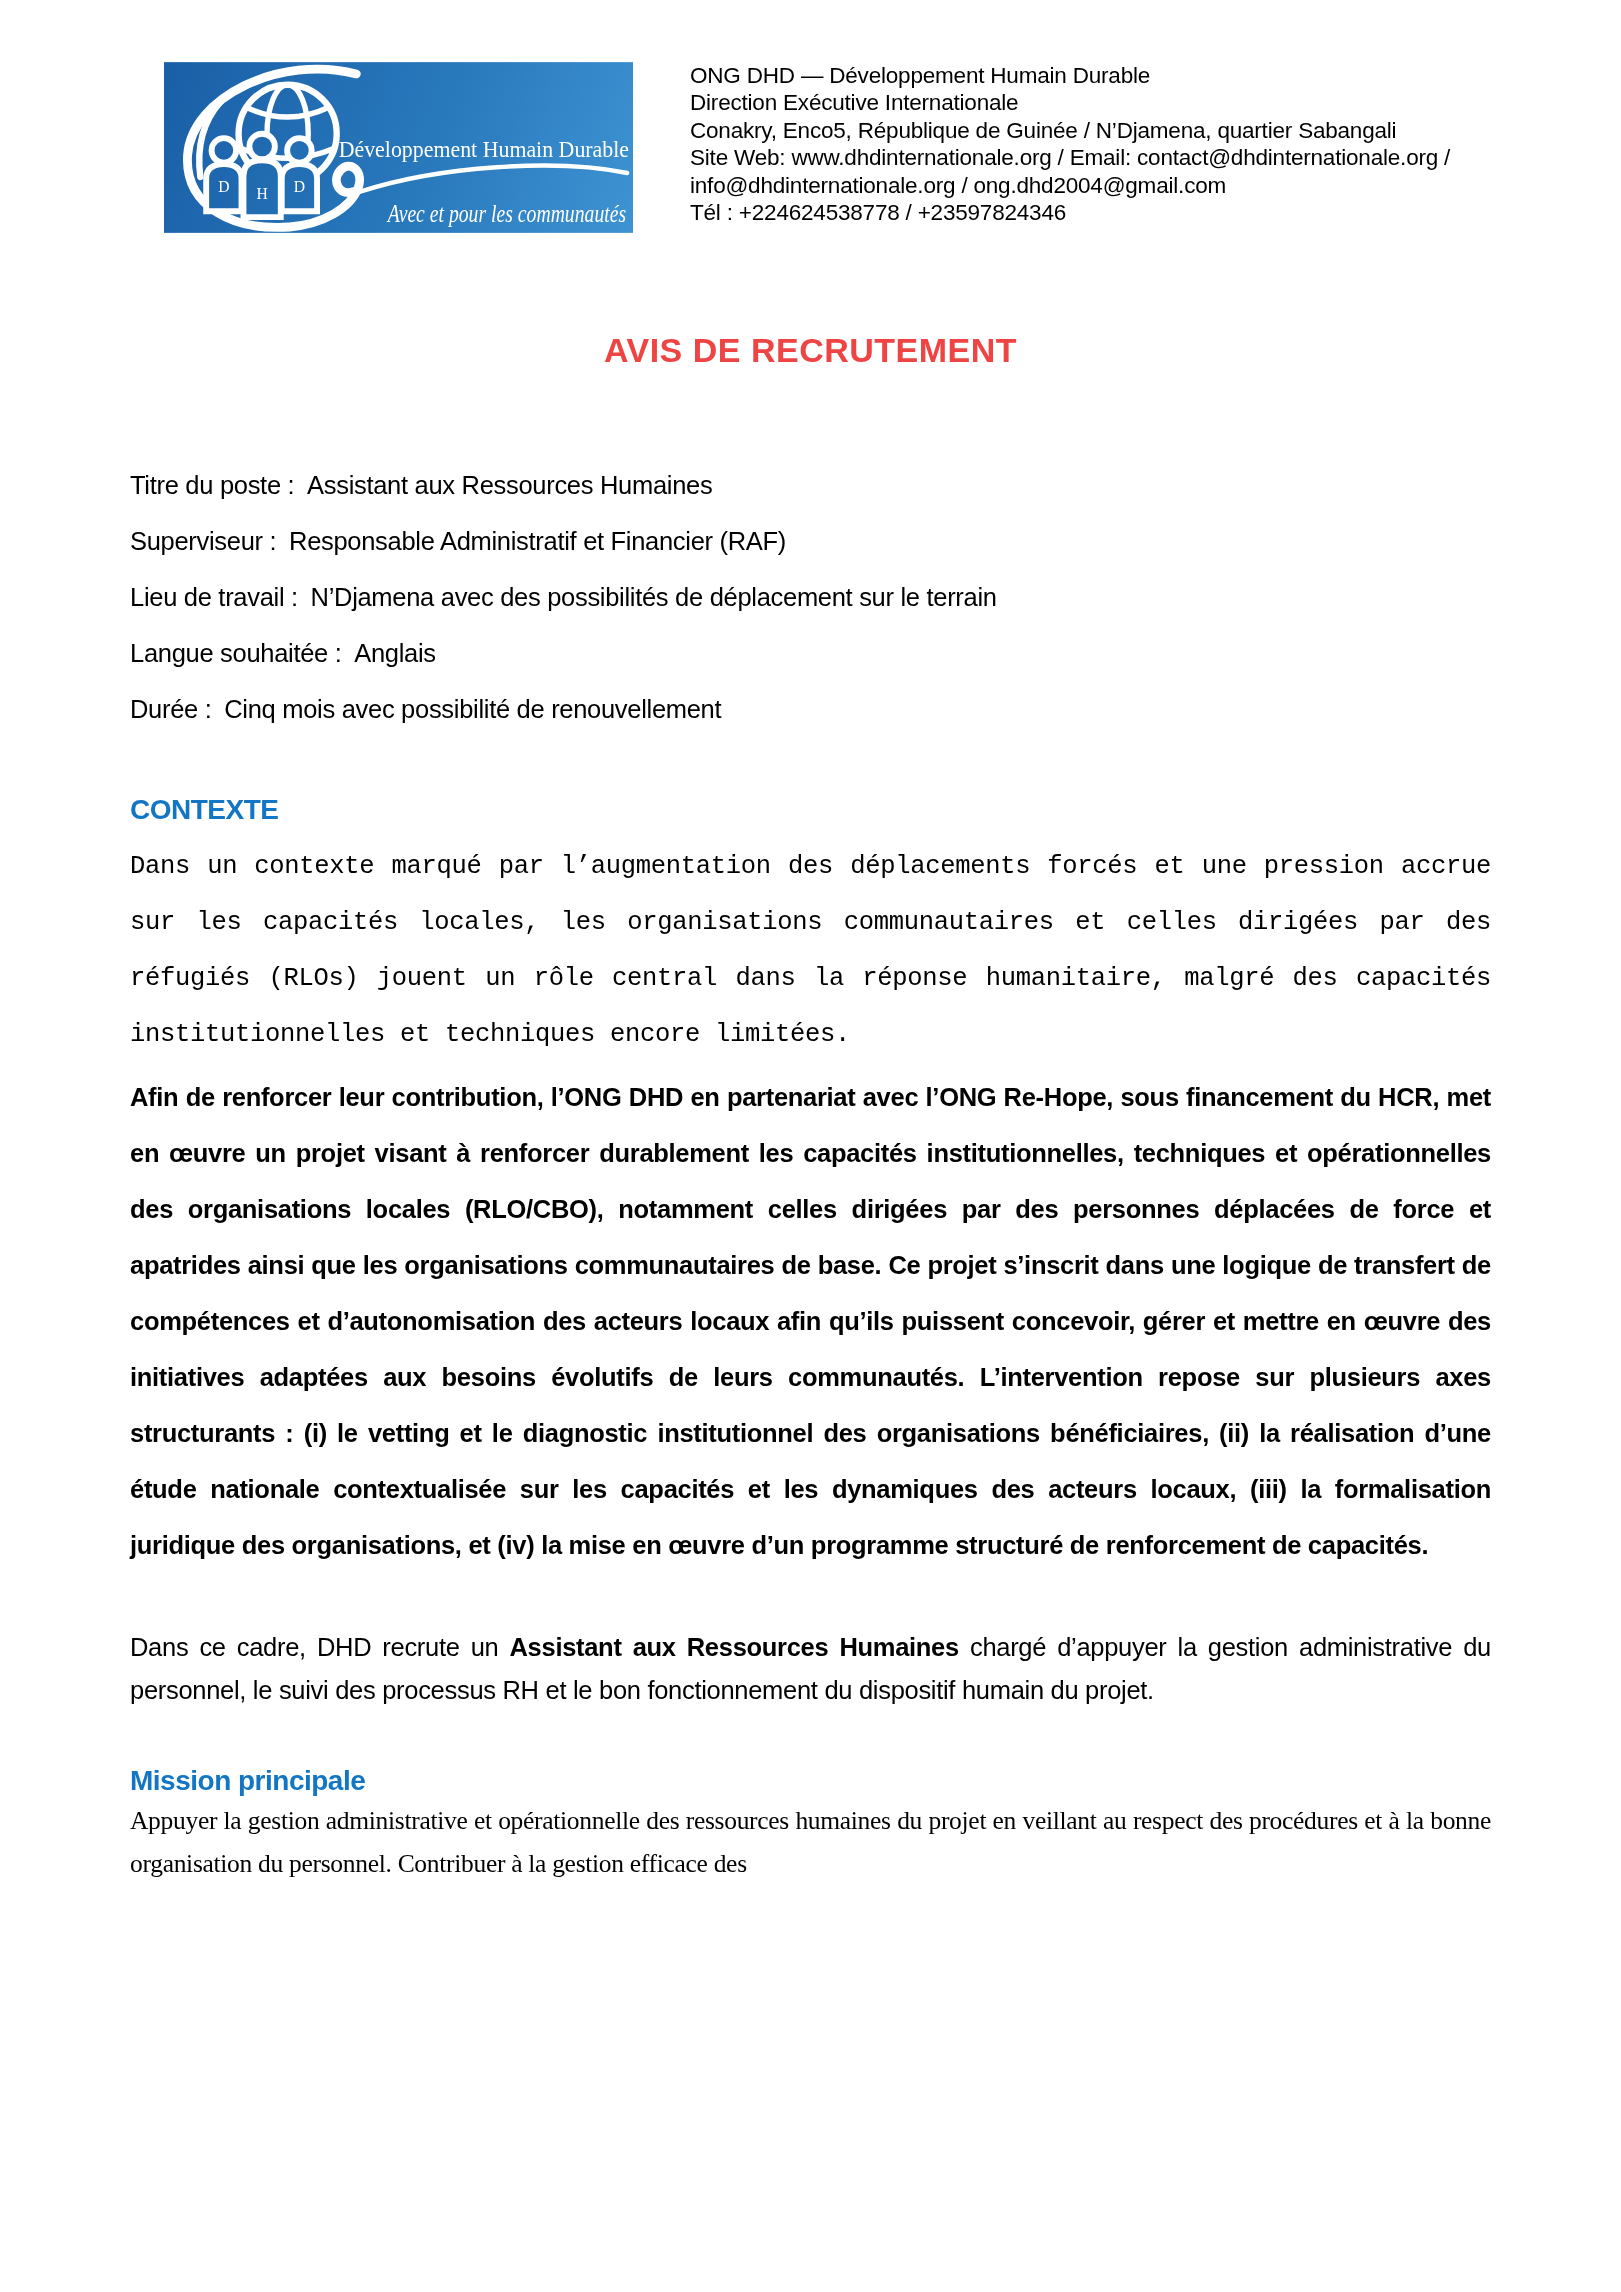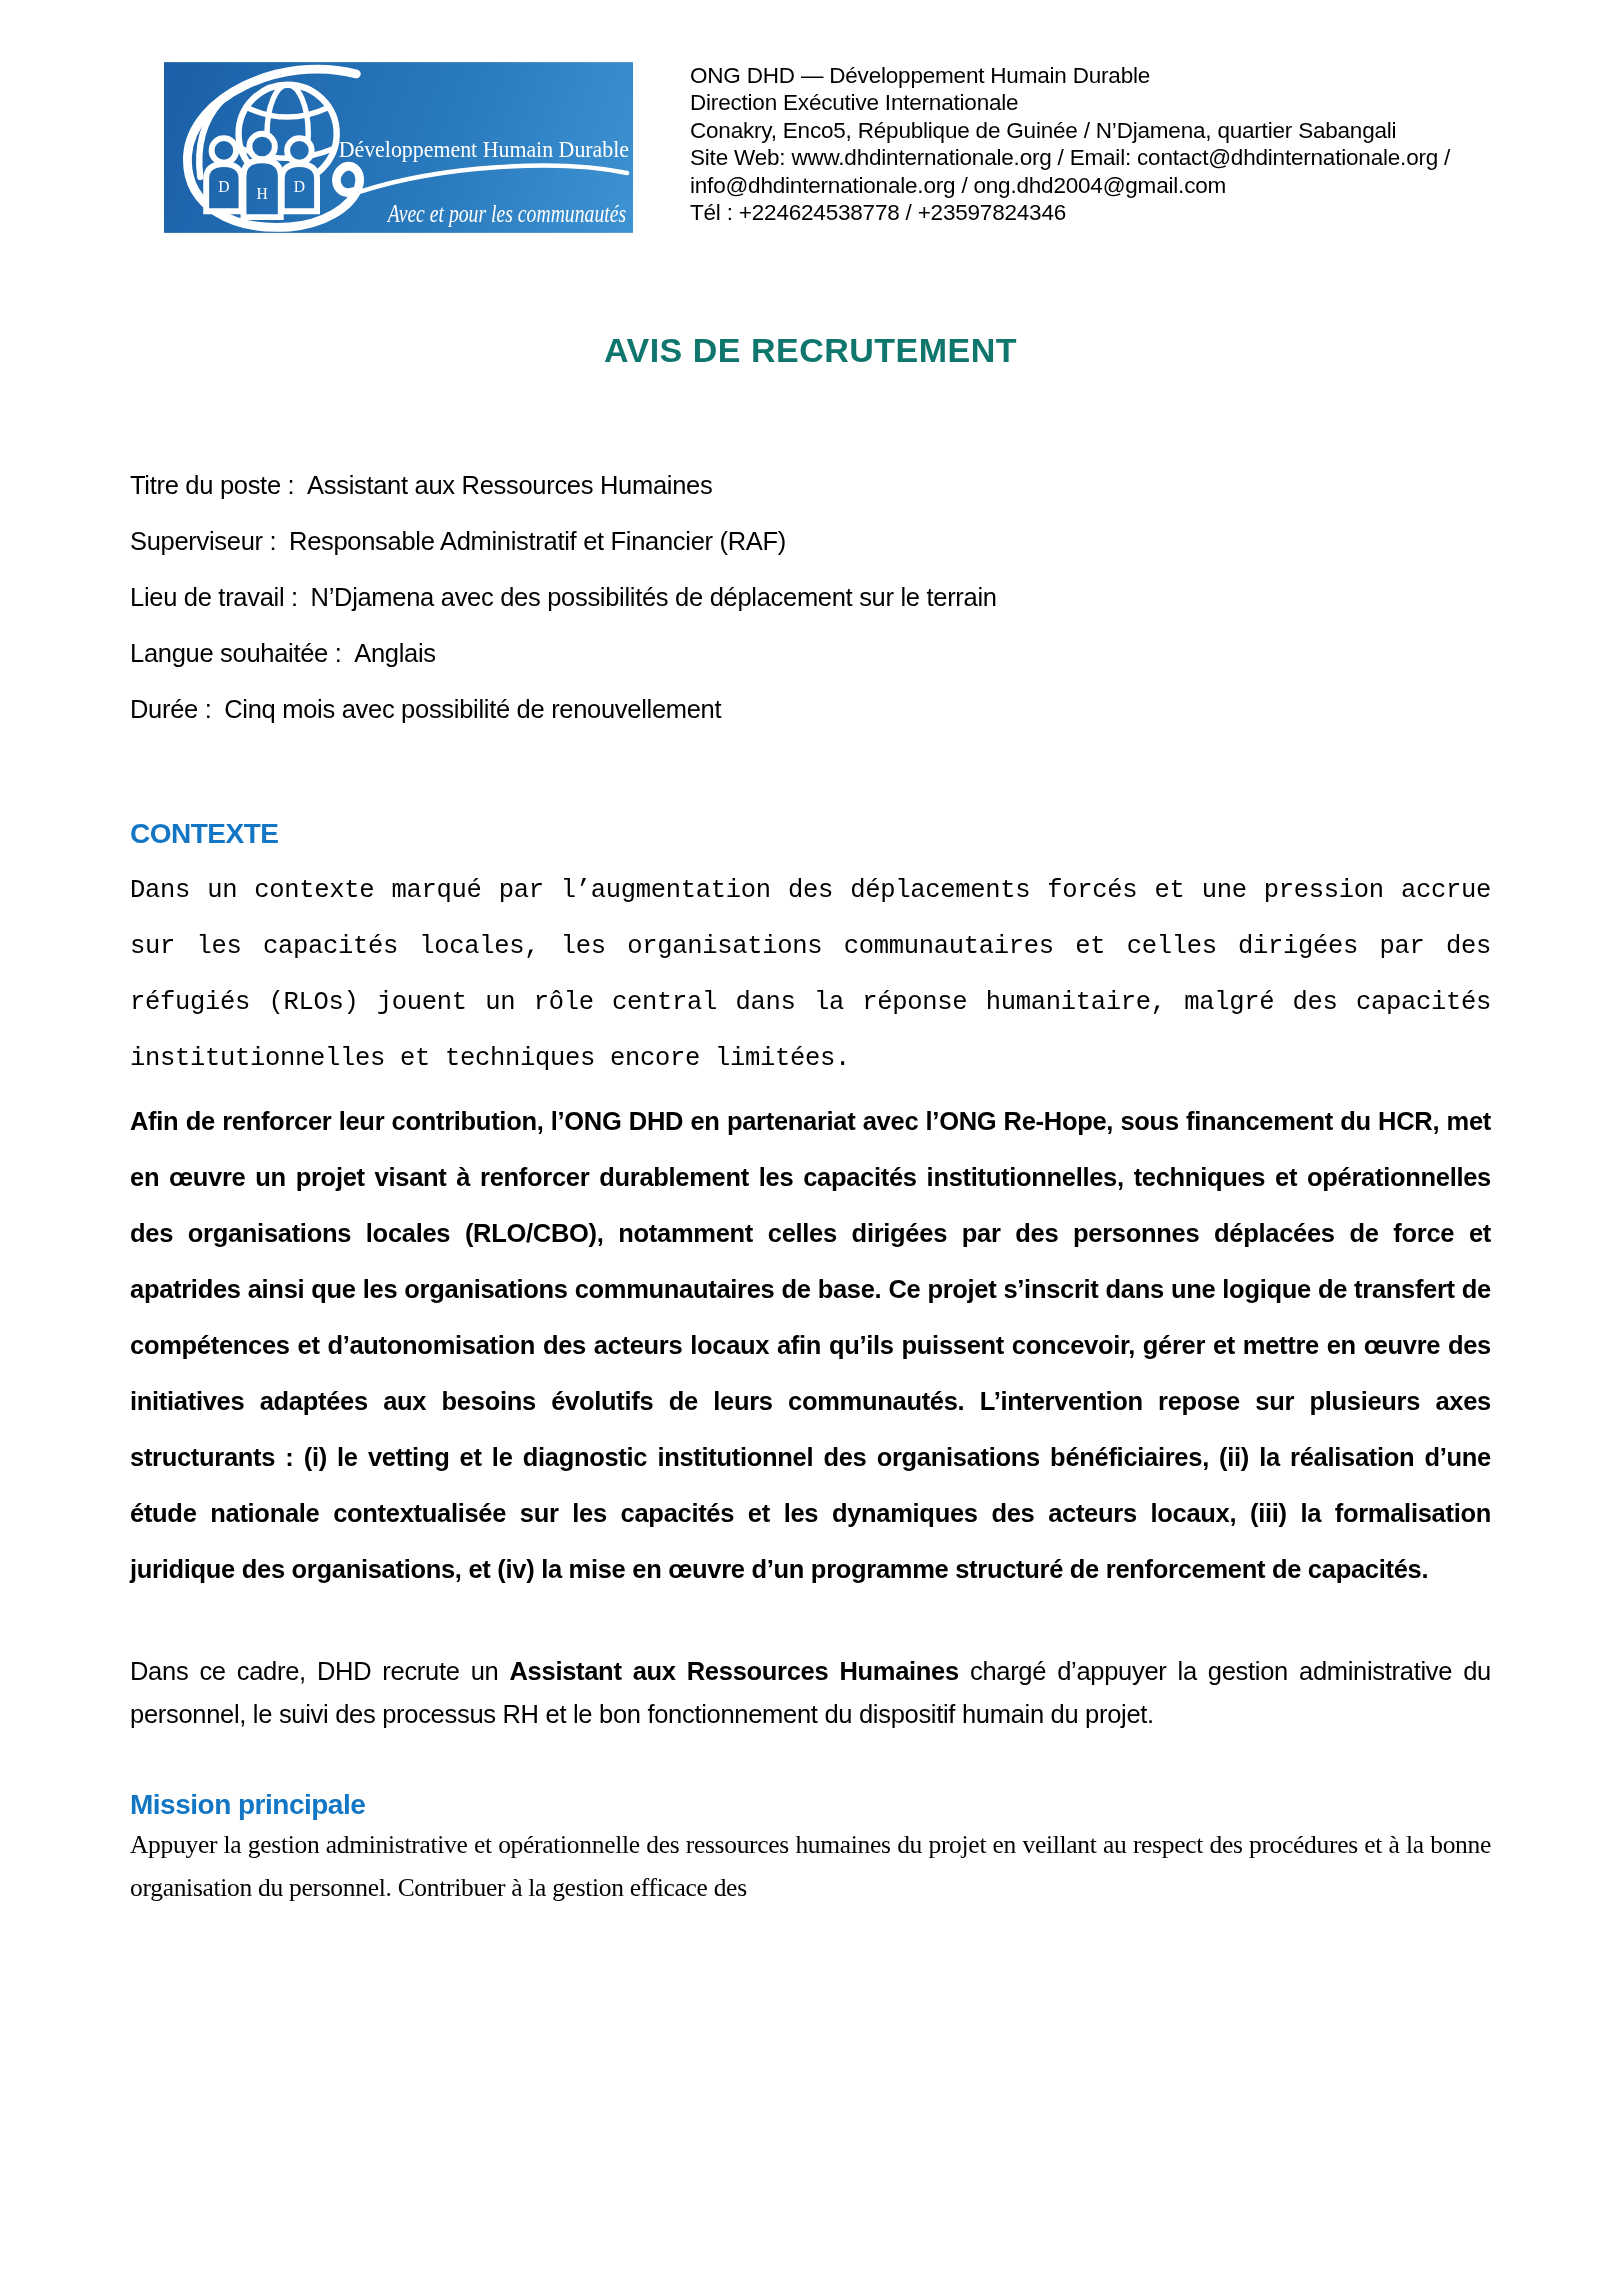--- a/index.html
+++ b/index.html
@@ -11,30 +11,30 @@
   
   .header-row{position:absolute;left:164px;top:62px;display:flex;align-items:flex-start;}
   .logo-svg{width:469px;height:171px;display:block;flex:0 0 auto;}
   .contact-block{margin-left:57px;padding-top:0;font-size:22.5px;line-height:27.4px;letter-spacing:-0.2px;}
   .contact-line{white-space:nowrap;}
   .contact-line.bold{font-weight:normal;}
   
   .content{position:absolute;left:130px;top:330px;width:1361px;}
   .doc-title{
     margin:0;text-align:center;font-size:34px;font-weight:bold;
-    color:#0f766e;letter-spacing:0.5px;line-height:41px;
+    color:#ef4444;letter-spacing:0.5px;line-height:41px;
   }
   .details{margin-top:86px;font-size:25.5px;letter-spacing:-0.3px;}
   .detail-row{display:flex;line-height:56px;white-space:pre;}
   .detail-label{margin-right:12.7px;text-align:right;}
   .section-heading{
     margin:0;color:#1276C4;font-weight:bold;font-size:28px;
     line-height:35px;letter-spacing:-0.5px;
   }
-  .h-contexte{margin-top:79px;}
+  .h-contexte{margin-top:55px;}
   .h-mission{margin-top:51px;}
   .para{
     margin:0;text-align:justify;font-size:25.5px;line-height:56px;
     letter-spacing:-0.3px;
   }
   .p1{margin-top:11.8px;font-family:Liberation Mono, monospace;}
   .p2{margin-top:5.9px;font-weight:bold;}
   .p3{margin-top:53px;line-height:43px;}
   .p-mission{margin-top:1px;line-height:43px;font-family:Liberation Serif, serif;}
   .bold-inline{font-weight:bold;}

